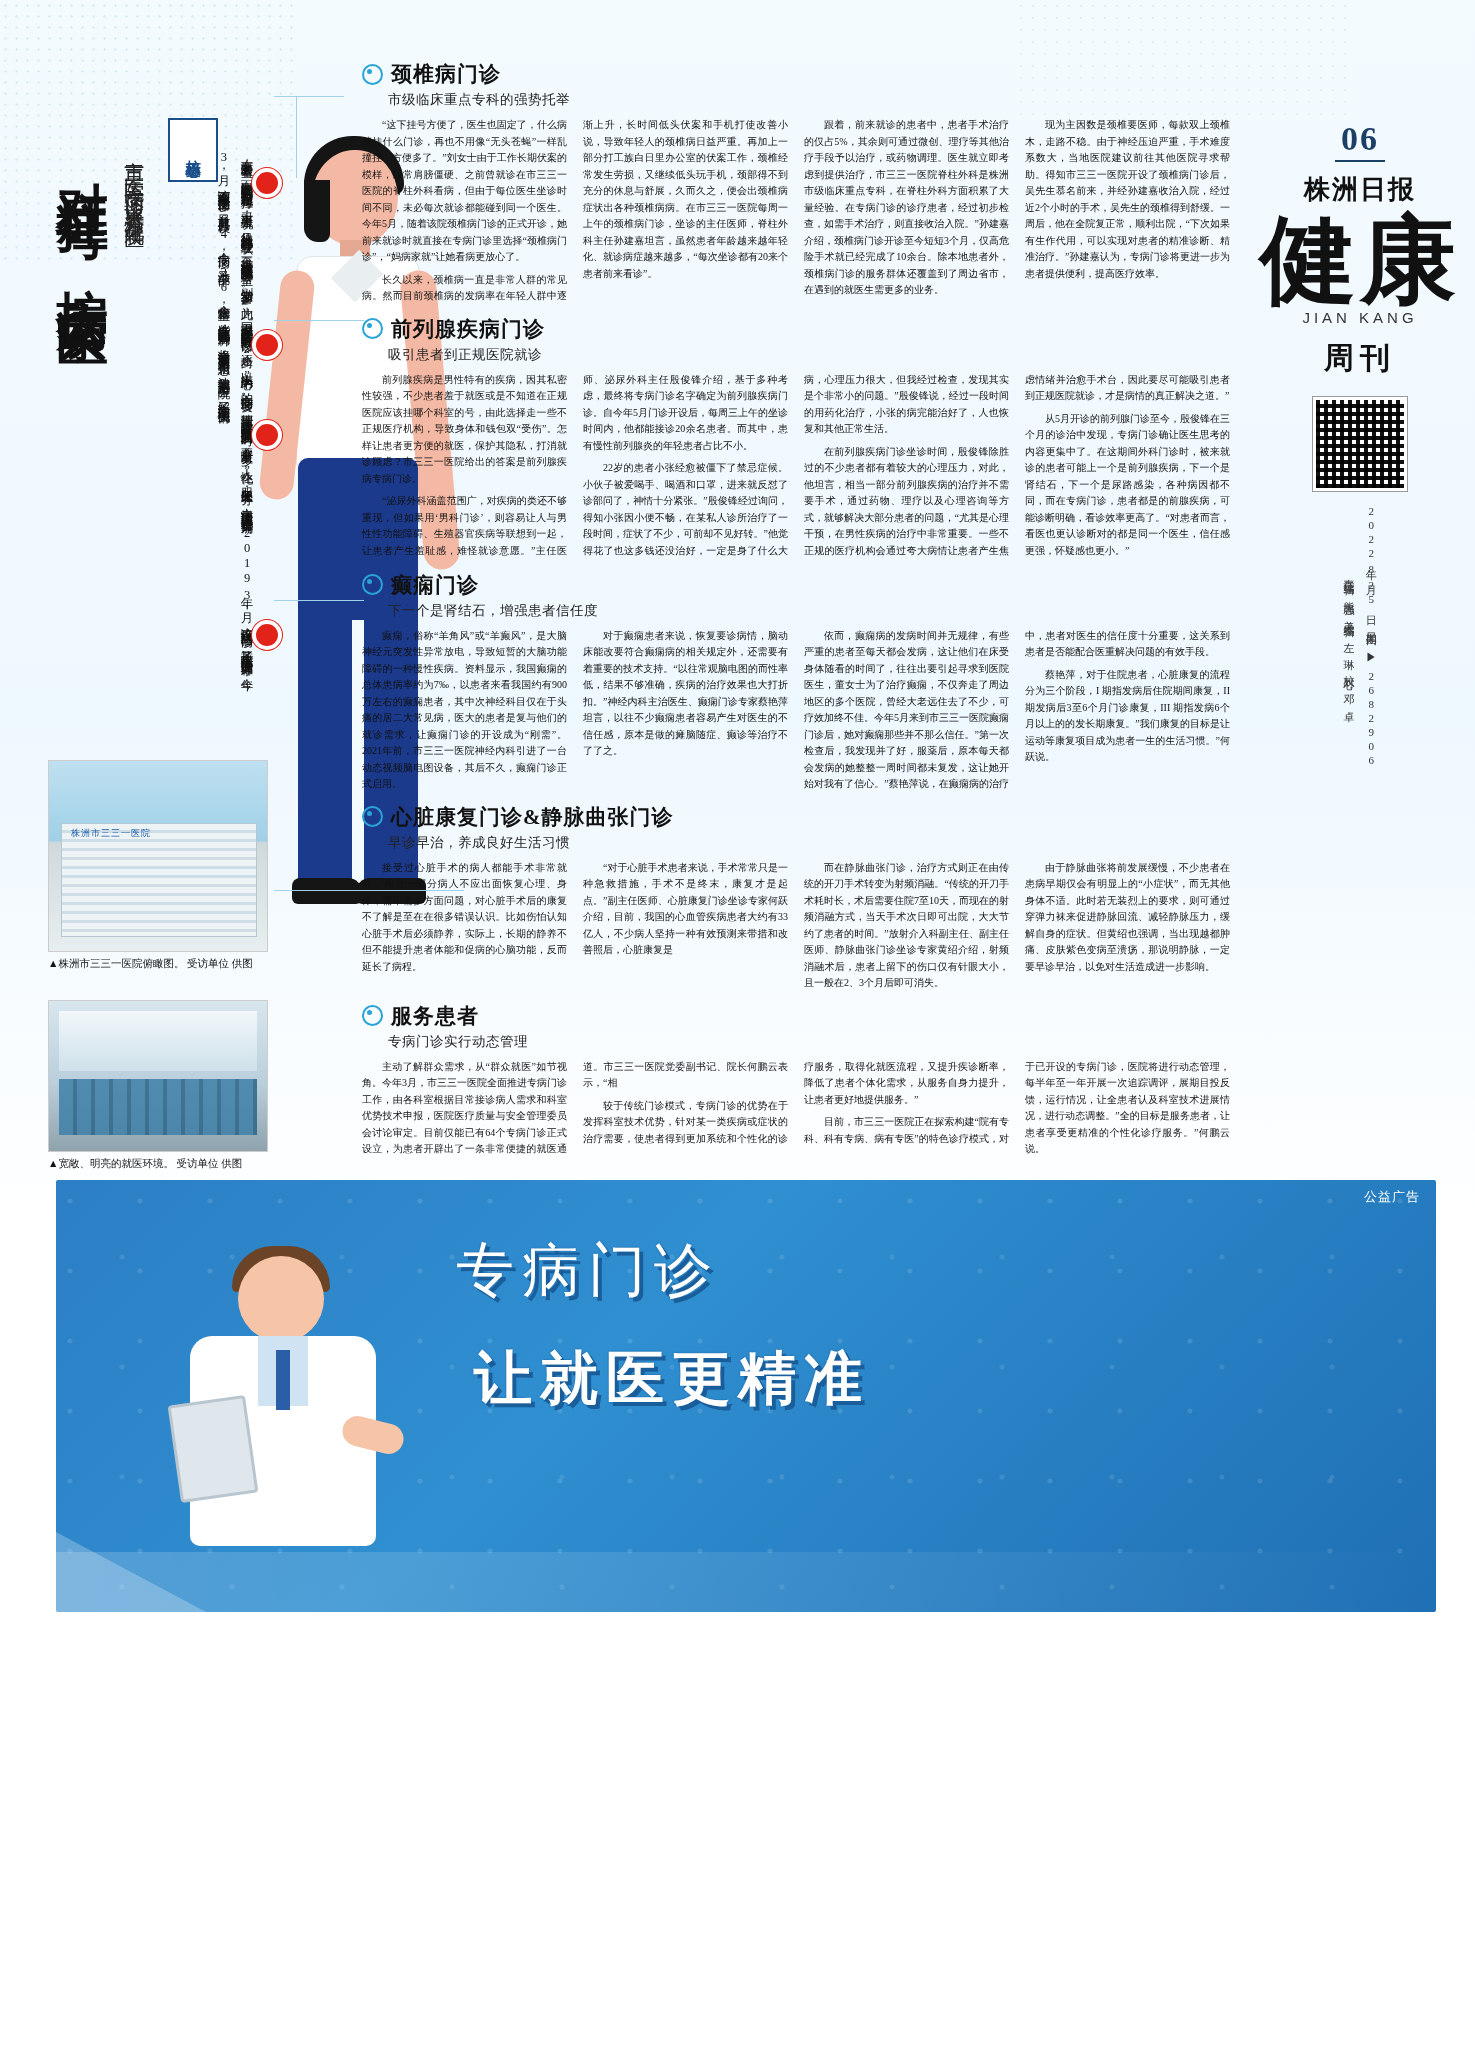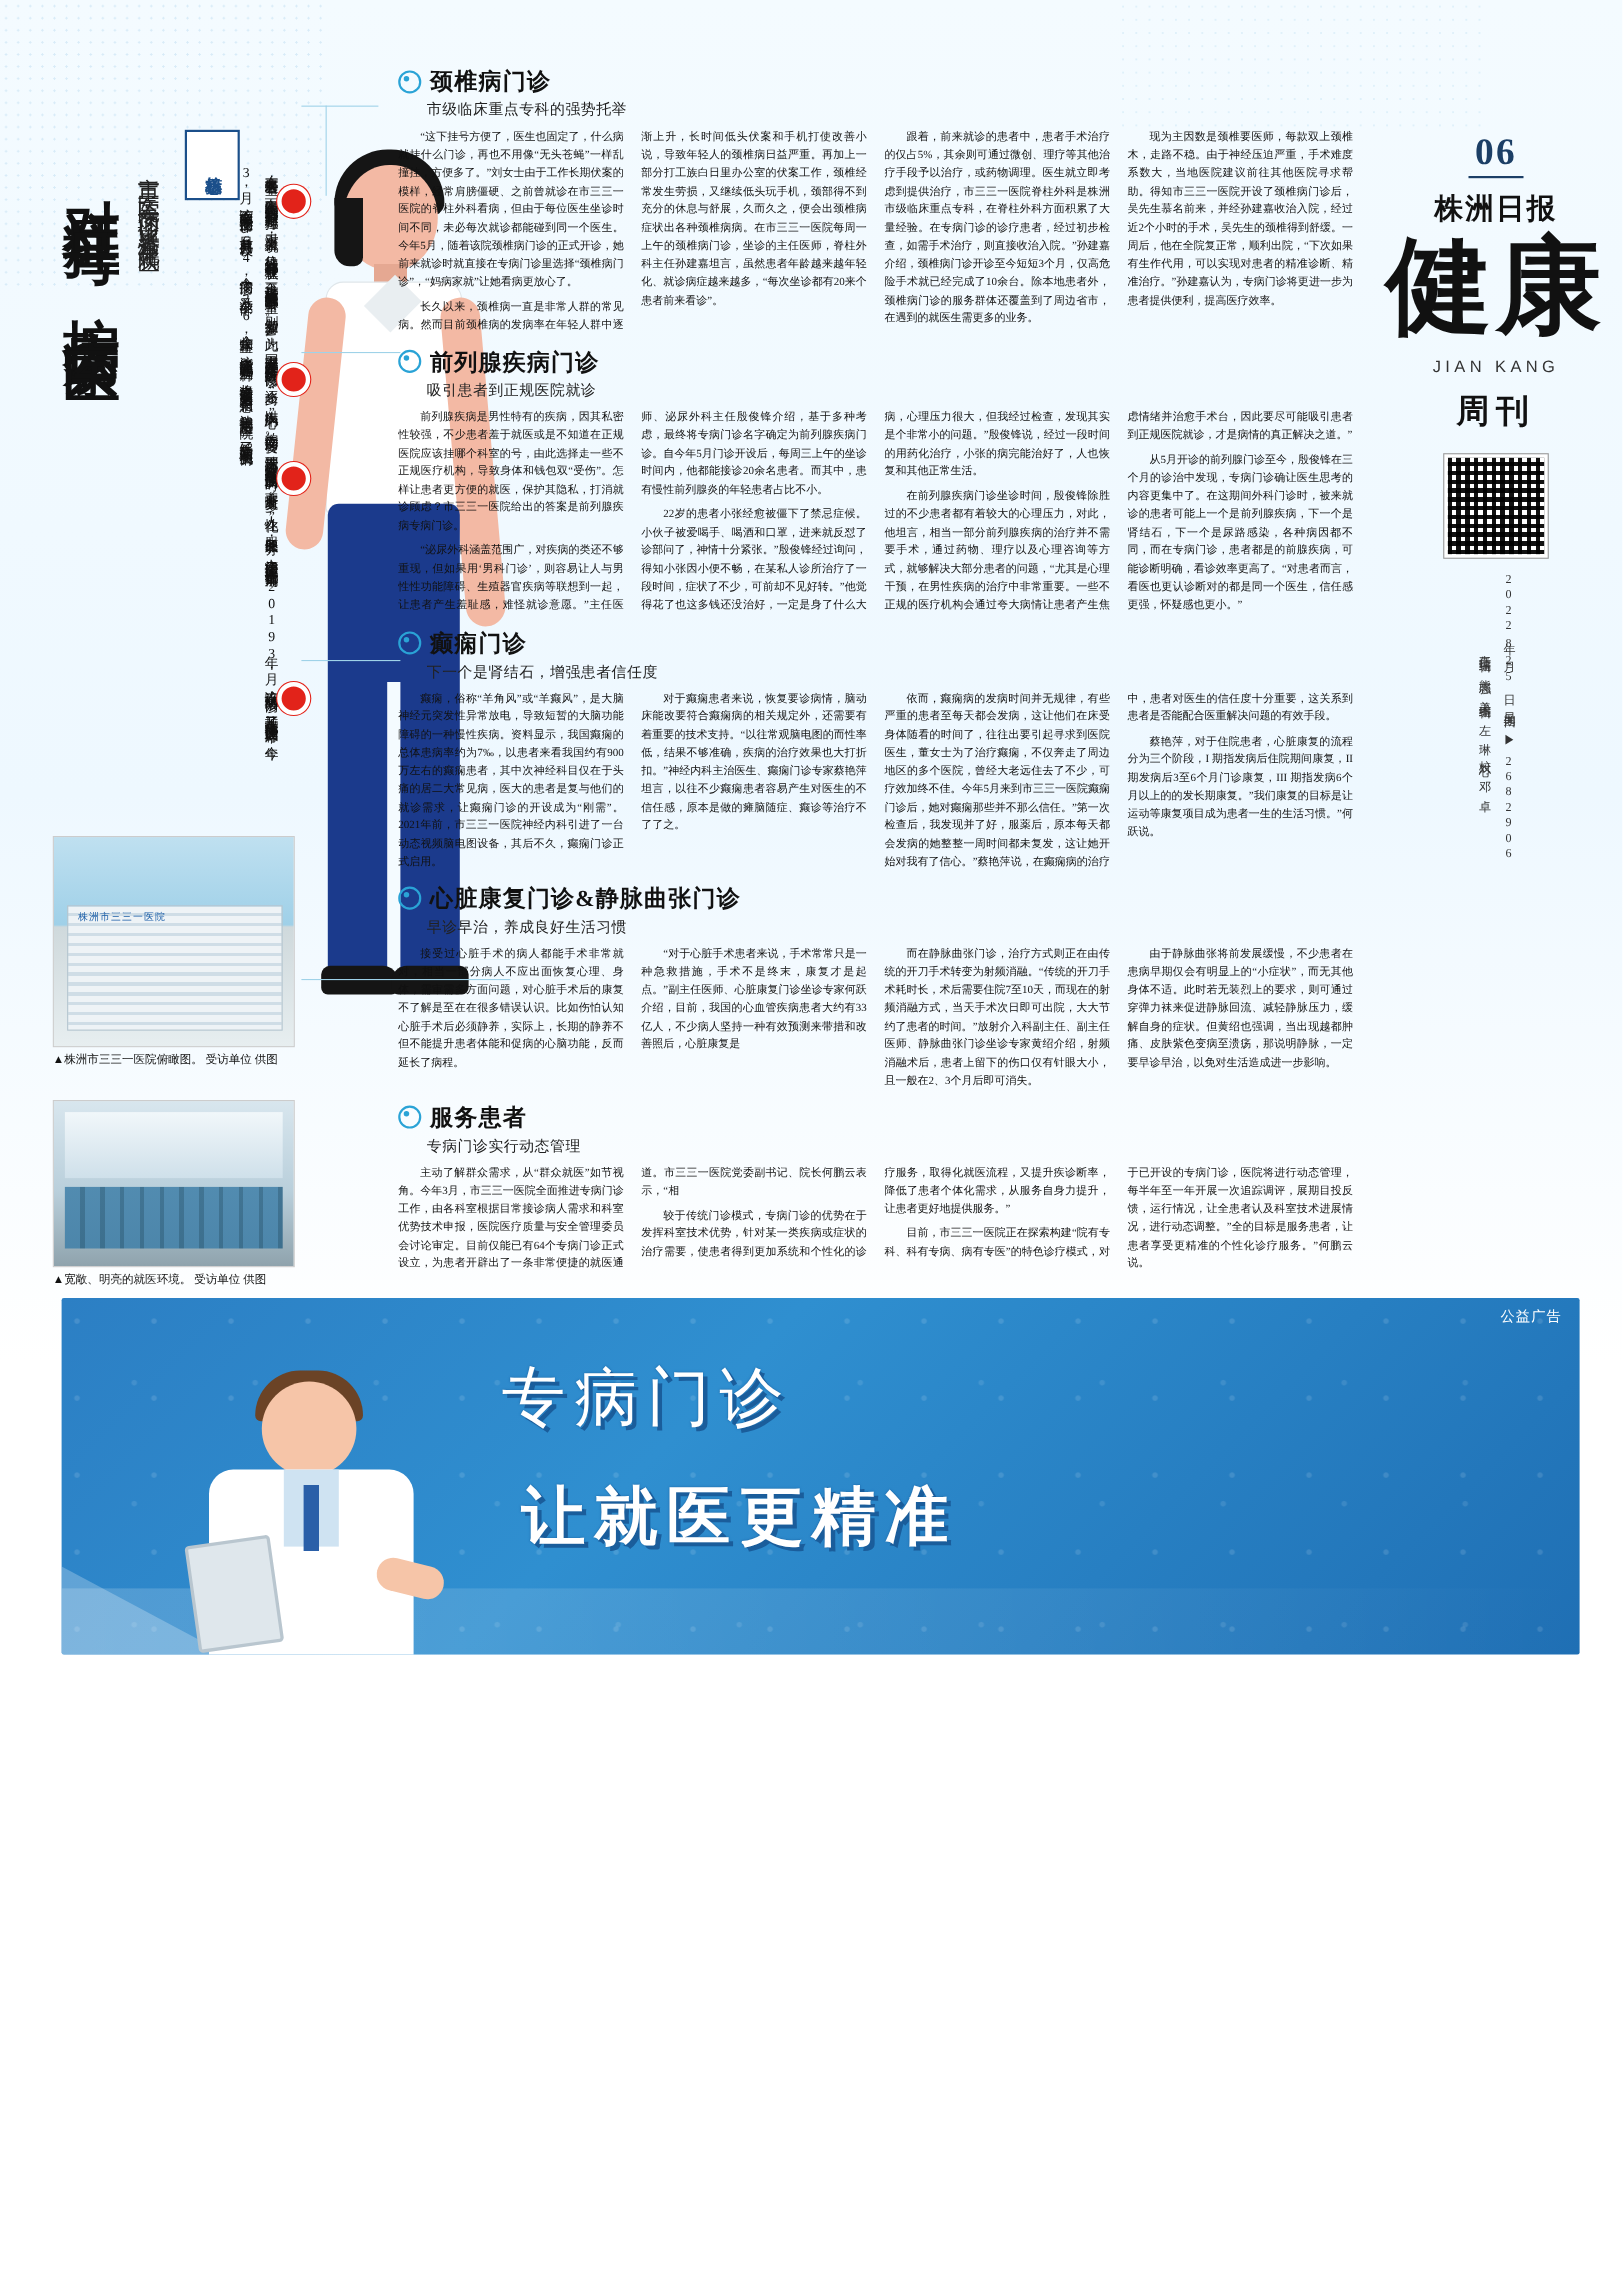--- a/index.html
+++ b/index.html
@@ -42,21 +42,21 @@
   }
   .paper-name {
     margin-top:10px; font-size:26px; font-weight:bold; color:#111;
     letter-spacing:2px;
     writing-mode:horizontal-tb;
   }
   .jk-big {
     font-size:96px; font-weight:bold; color:#111; line-height:1.0;
     margin-top:6px; letter-spacing:4px;
   }
-  .jk-pinyin { font-size:15px; letter-spacing:4px; color:#333; margin-top:16px; font-family:"Liberation Sans", sans-serif;}
+  .jk-pinyin { font-size:15px; letter-spacing:4px; color:#333; margin-top:0; font-family:"Liberation Sans", sans-serif;}
   .jk-weekly { font-size:30px; font-weight:bold; margin-top:12px; letter-spacing:6px; }
   .qr {
     margin:18px auto 0; width:88px; height:88px;
     background:
       repeating-linear-gradient(0deg,#111 0 4px,#fff 4px 8px),
       repeating-linear-gradient(90deg,#111 0 4px,#fff 4px 8px);
     background-blend-mode:multiply;
     border:3px solid #fff; outline:1px solid #999;
   }
   .masthead-credits {
@@ -159,21 +159,21 @@
     border:2.5px solid #2aa3d6; display:inline-block; position:relative; flex:none;
   }
   .bullet::after{ content:""; position:absolute; left:3px; top:3px; width:5px; height:5px; background:#2aa3d6; border-radius:50%;}
   .sec-sub { font-size:13.5px; color:#222; margin:3px 0 8px 26px; letter-spacing:.5px;}
   .colwrap { column-count:4; column-gap:16px; font-size:10px; line-height:1.65; text-align:justify; }
   .colwrap p { margin:0 0 6px; text-indent:2em; }
   .section { margin-bottom:10px;margin-left:32px; }
 
   
   .ad {
-    position:absolute; left:56px; top:1180px; width:1380px; height:324px;
+    position:absolute; left:56px; top:1180px; width:1380px; height:432px;
     background:linear-gradient(135deg,#2c7fc4 0%, #2f8fd0 40%, #1f6fb4 100%);
     border-radius:2px; overflow:hidden;
   }
   .ad .hex {
     position:absolute; inset:0;
     background-image:radial-gradient(circle at 20% 30%, rgba(255,255,255,.12) 0 2px, transparent 3px),
                      radial-gradient(circle at 60% 70%, rgba(255,255,255,.10) 0 2px, transparent 3px);
     background-size:70px 70px, 110px 110px;
   }
   .ad-label {

